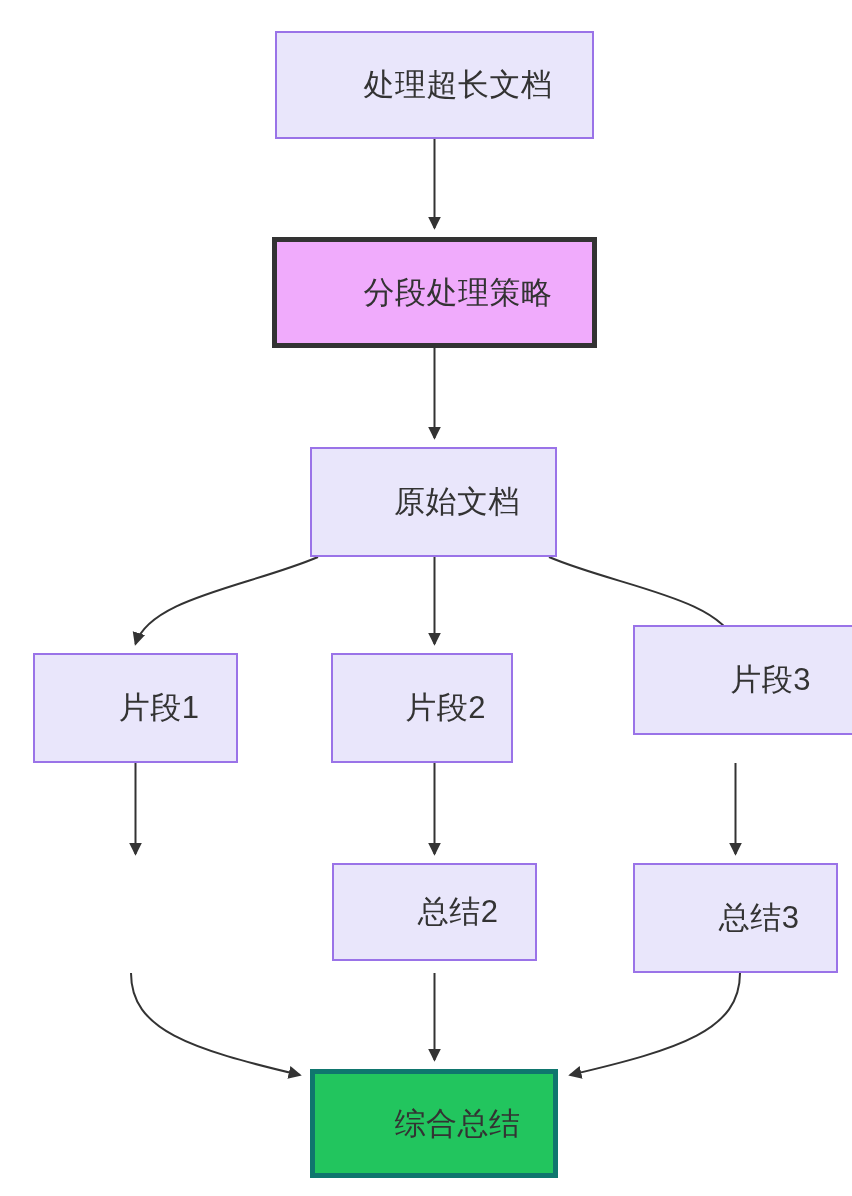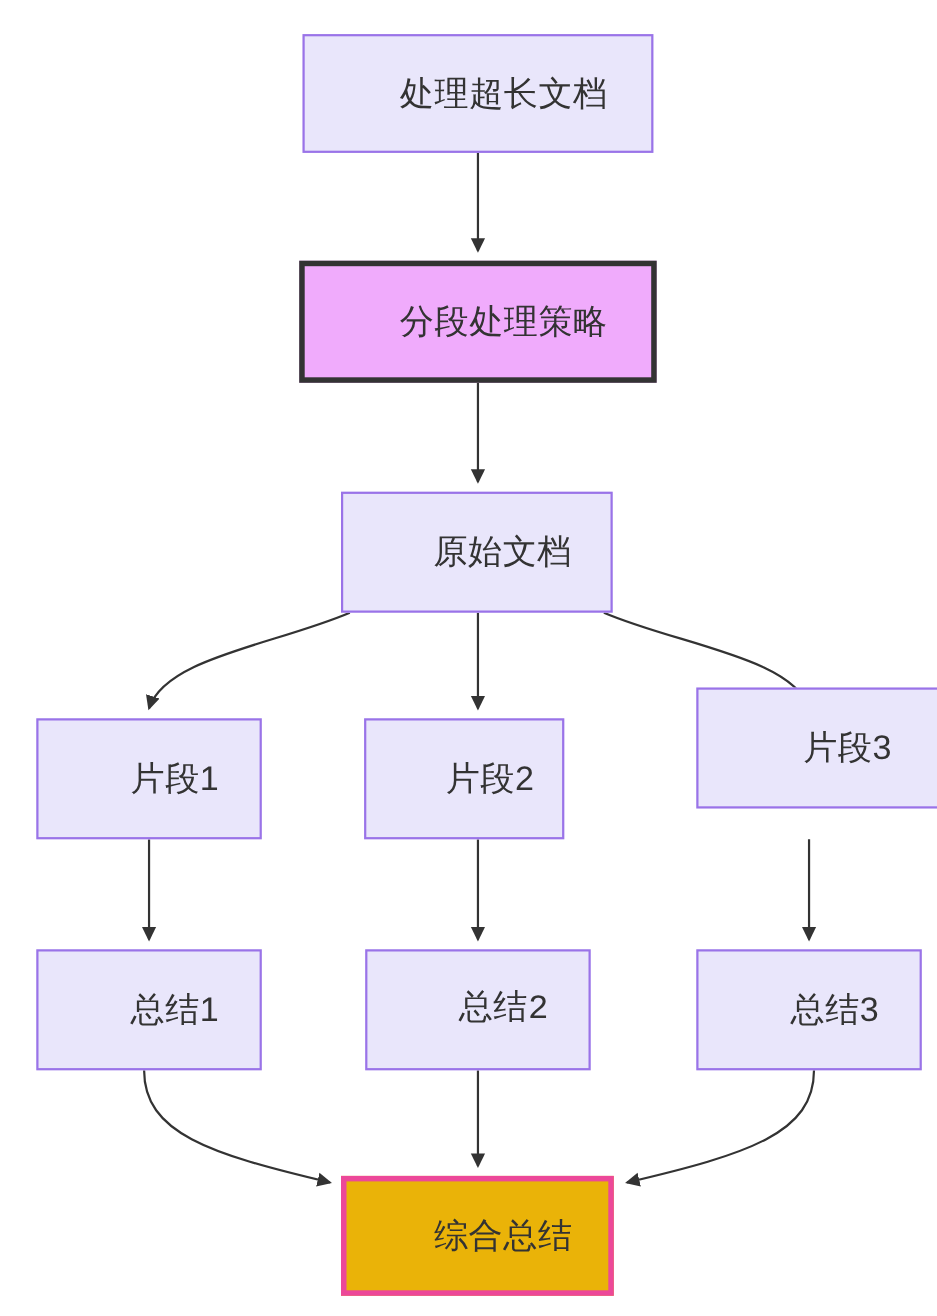--- a/index.html
+++ b/index.html
@@ -41,22 +41,22 @@
   }
   .node.plain {
     background: #e9e6fb;
     border: 2px solid #9a73e8;
   }
   .node.strategy {
     background: #f0abfc;
     border: 5px solid #333333;
   }
   .node.final {
-    background: #eab308;
-    border: 5px solid #ec4899;
+    background: #22c55e;
+    border: 5px solid #0f766e;
   }
 </style>
 </head>
 <body>
 
 <div id="canvas">
 
   <svg id="edges" viewBox="0 0 852 1196" width="852" height="1196">
     <defs>
       <marker id="arrow" viewBox="0 0 12 12" refX="9.5" refY="6" markerWidth="7.2" markerHeight="7.2" orient="auto-start-reverse" markerUnits="strokeWidth">
@@ -104,25 +104,22 @@
   </div>
 
   <div class="node plain" style="left:331px; top:653px; width:182px; height:110px;">
     <span>片段2</span>
   </div>
 
   <div class="node plain" style="left:633px; top:625px; width:228px; height:110px;">
     <span>片段3</span>
   </div>
 
-  <div class="node plain" style="left:33px; top:863px; width:205px; height:110px;">
-    <span>总结1</span>
-  </div>
 
-  <div class="node plain" style="left:332px; top:863px; width:205px; height:110px;font-family:Liberation Mono, monospace;">
+  <div class="node plain" style="left:332px; top:863px; width:205px; height:98px;">
     <span>总结2</span>
   </div>
 
   <div class="node plain" style="left:633px; top:863px; width:205px; height:110px;">
     <span>总结3</span>
   </div>
 
   <div class="node final" style="left:310px; top:1069px; width:248px; height:109px;">
     <span>综合总结</span>
   </div>

